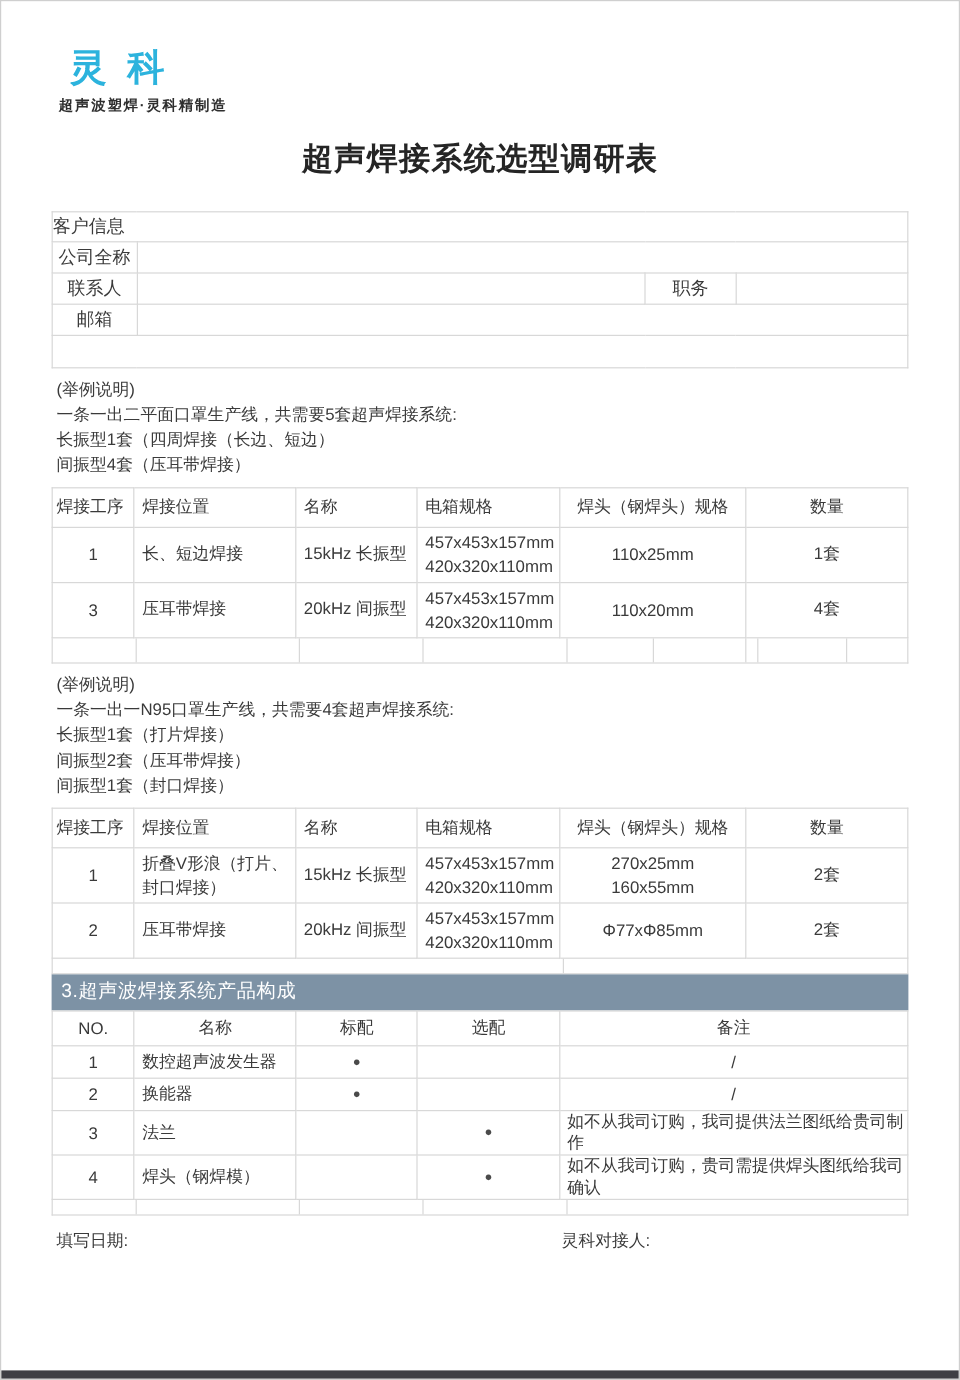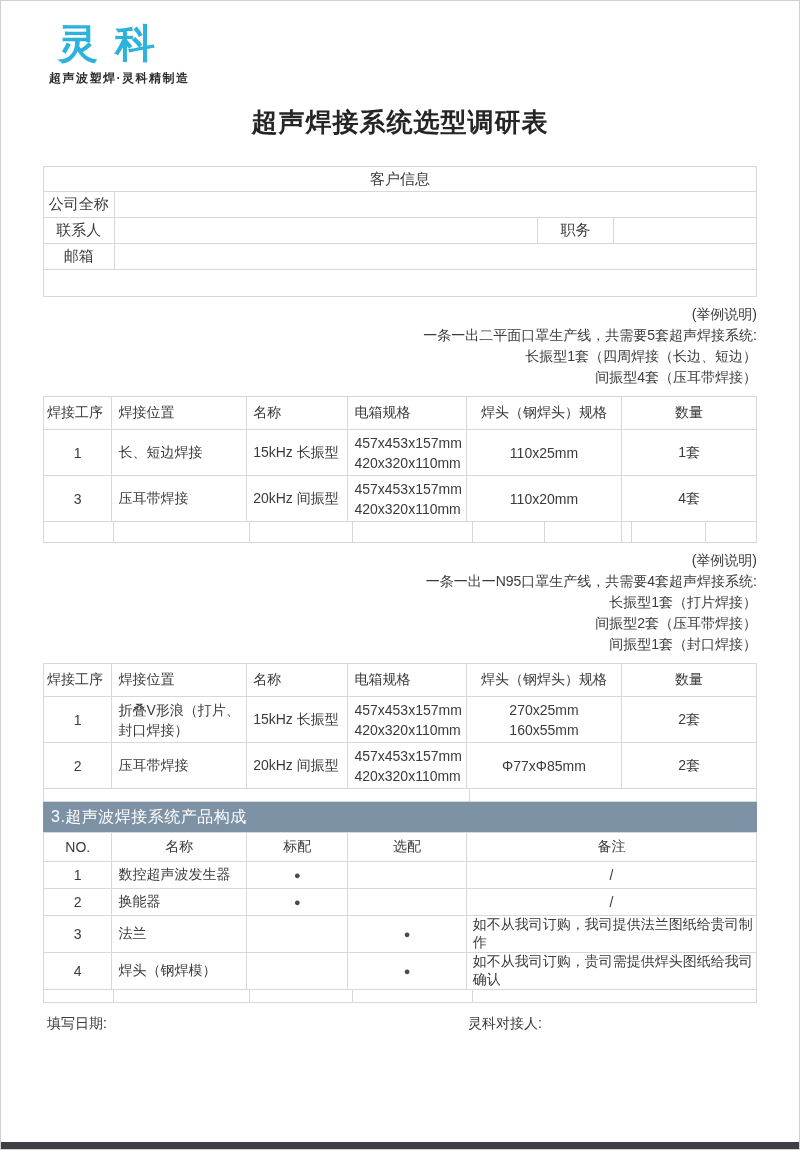--- a/index.html
+++ b/index.html
@@ -23,22 +23,22 @@
     font-size:22px;font-weight:bold;letter-spacing:2px;
     color:#2cb3dd;
     border-bottom:4px solid #2cb3dd;
     padding-bottom:3px;
   }
   .logo-reg{
     display:inline-block;font-size:12px;color:#1d1d1d;
     vertical-align:top;position:relative;top:-6px;left:2px;font-weight:bold;
   }
   .logo-cn{
-    margin-top:1px;
-    font-size:40px;font-weight:bold;color:#2cb3dd;
+    margin-top:20px;
+    font-size:31px;font-weight:bold;color:#2cb3dd;
     letter-spacing:17px;line-height:1.05;
   }
   .logo-tag{
     margin-top:6px;margin-left:-9px;
     font-size:12px;font-weight:bold;color:#2e2e2e;letter-spacing:1.5px;
   }
 
   
   .page-title{
     margin-top:18px;
@@ -49,36 +49,36 @@
 
   
   table{border-collapse:collapse;width:100%;table-layout:fixed;}
   td,th{border:1px solid #d8d8d8;font-weight:normal;font-size:14px;color:#3a3a3a;
         padding:0 0 0 6px;text-align:left;overflow:hidden;}
   td.c,th.c{text-align:center;padding:0;}
 
   
   .cust{margin-top:26px;}
   .cust td{height:25px;font-size:15px;}
-  .cust td.hdr{height:24px;text-align:center;padding:0;font-size:15px;}
+  .cust td.hdr{height:24px;text-align:left;padding:0;font-size:15px;}
   .cust td.lbl{text-align:center;padding:0;}
   .cust td.blank-row{height:26px;}
 
   
   .sec-header{
     margin-top:8px;
     height:30px;line-height:30px;
     background:#7d92a5;color:#ffffff;
     font-size:16px;padding-left:8px;
     letter-spacing:0.5px;
   }
   .sec2{margin-top:0;}
 
   
-  .notes{padding:7px 0 8px 4px;font-size:14px;line-height:21px;color:#3a3a3a;text-align:right;}
+  .notes{padding:7px 0 8px 4px;font-size:14px;line-height:21px;color:#3a3a3a;}
   .notes div{white-space:pre;}
 
   
   .spec th{height:32px;font-family:Liberation Serif, serif;}
   .spec td{height:45px;}
   .spec .line{display:block;line-height:20px;}
 
   
   .prod th{height:28px;text-align:center;padding:0;}
   .prod td{height:26px;}

